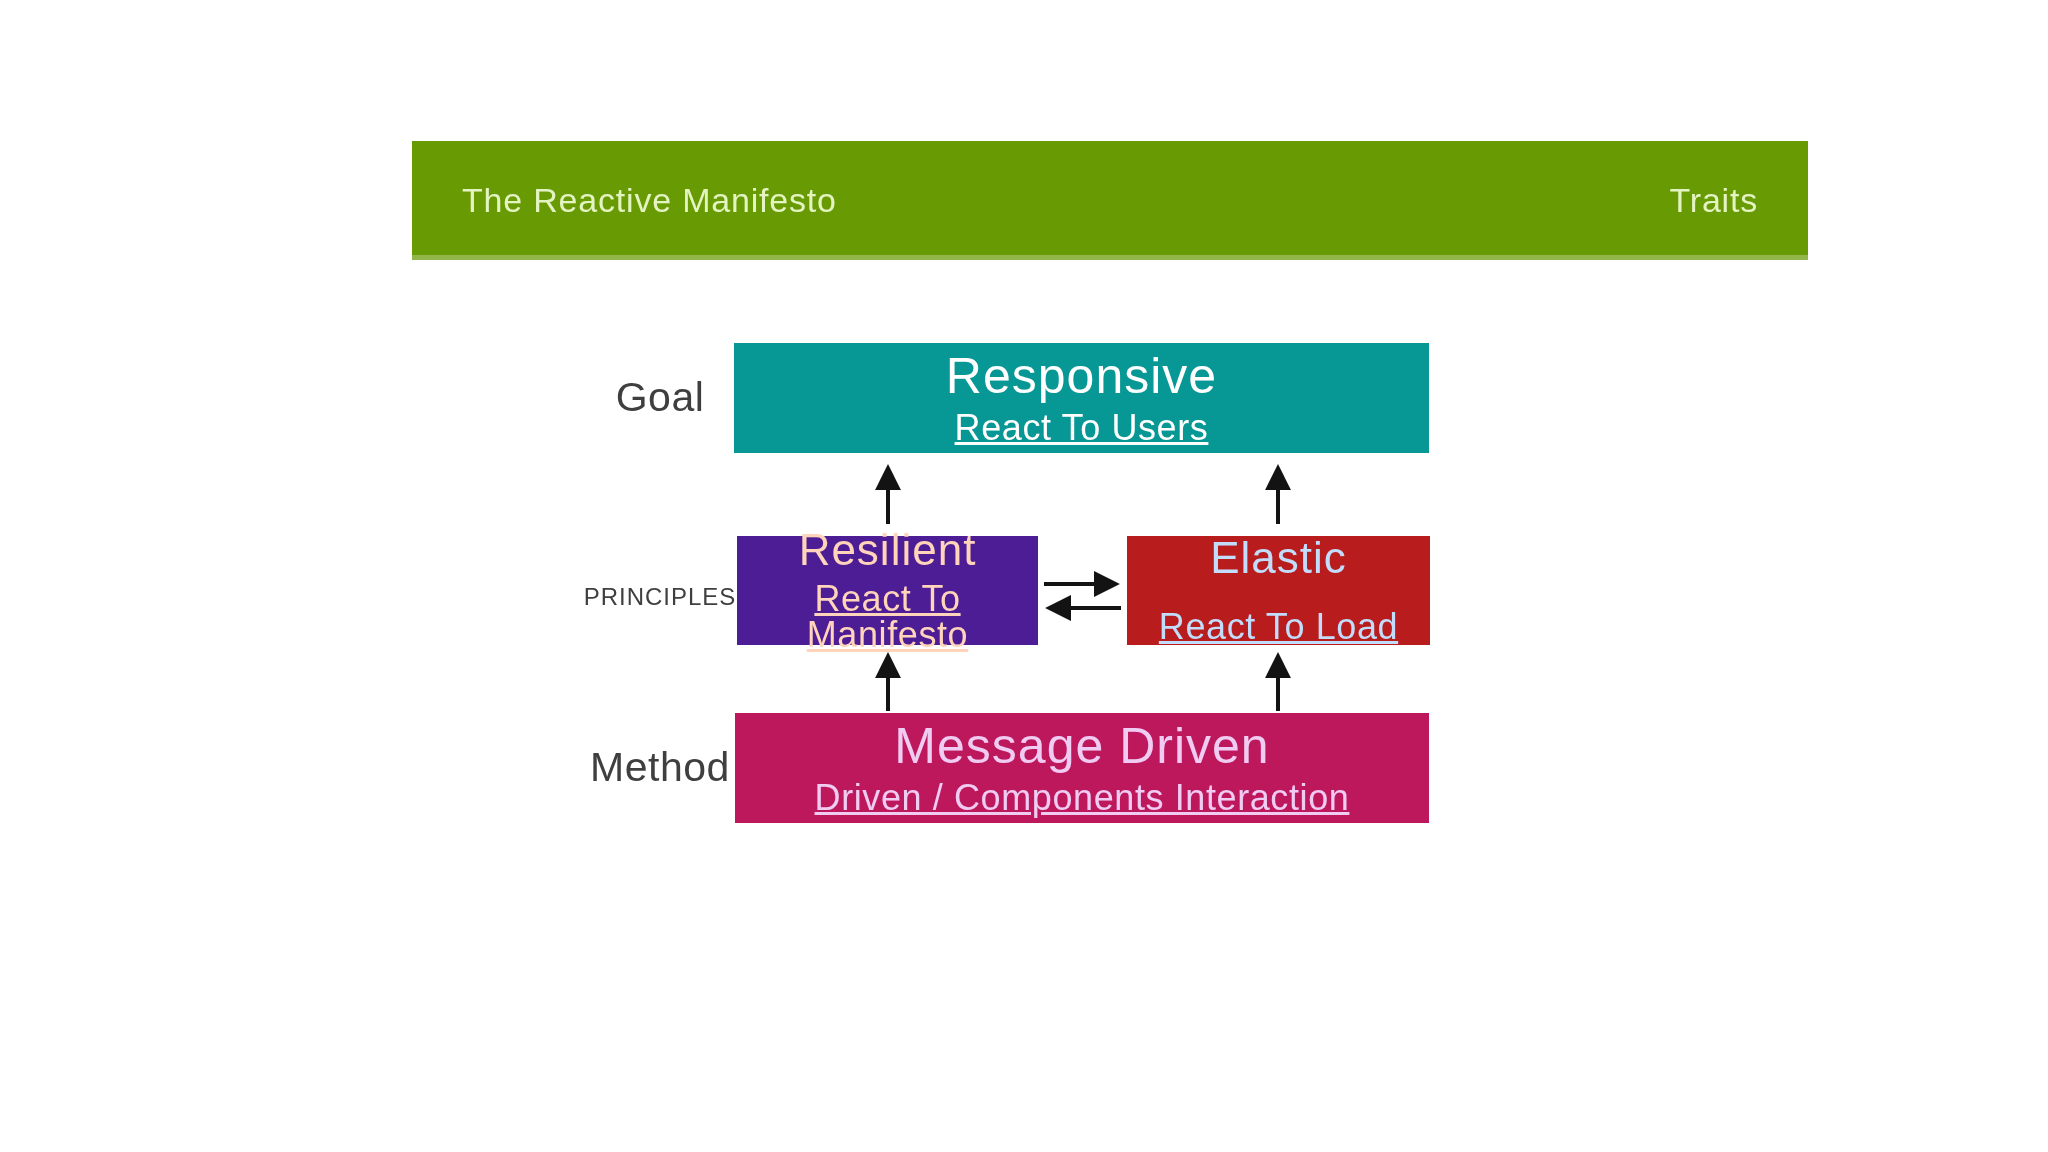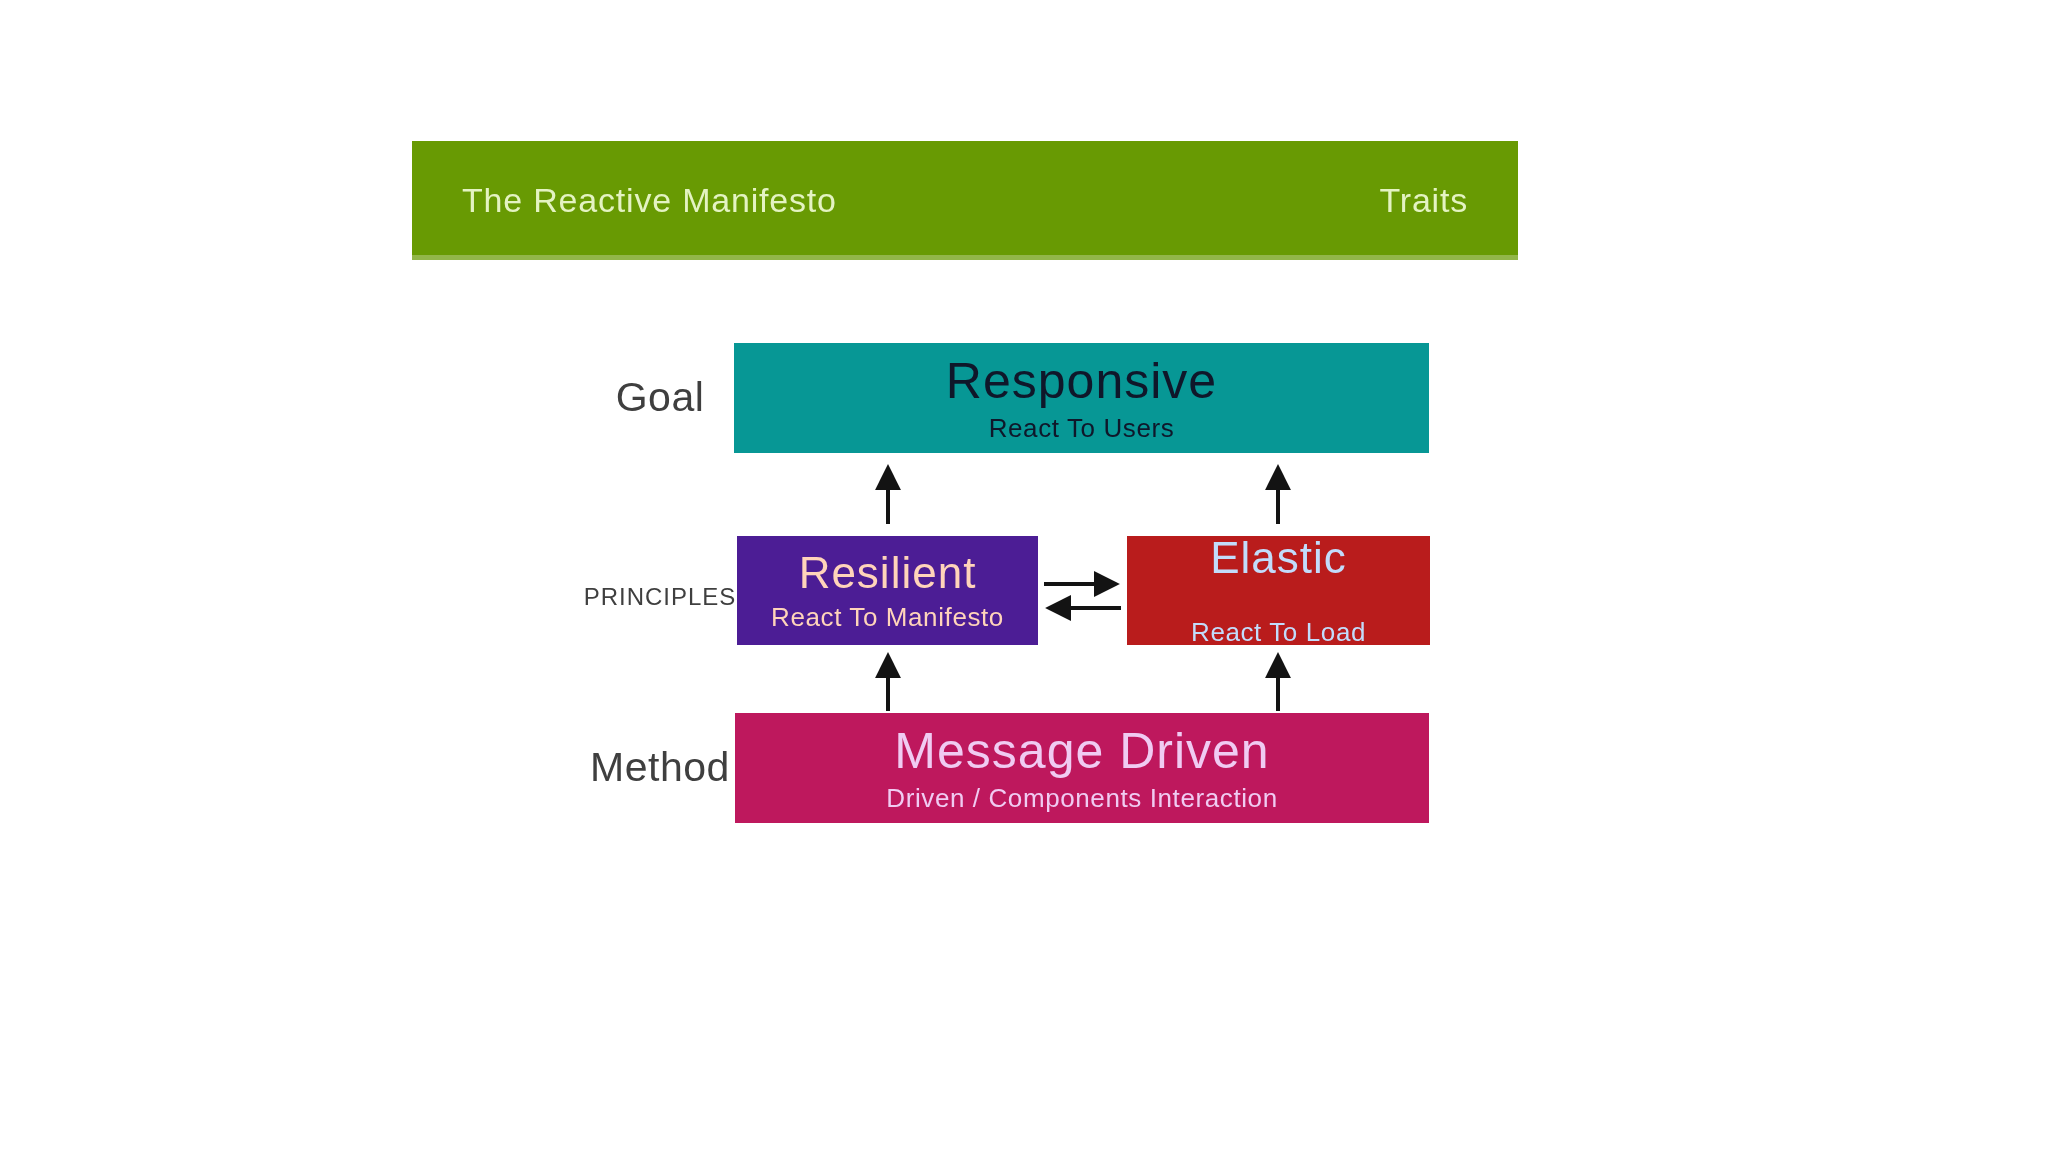--- a/index.html
+++ b/index.html
@@ -12,21 +12,21 @@
   .canvas {
     position: relative;
     width: 2048px; height: 1152px;
     background: #ffffff;
   }
 
   
   .header-bar {
     position: absolute;
     left: 412px; top: 141px;
-    width: 1106px; height: 119px;
+    width: 1396px; height: 119px;
     display: flex;
     align-items: center;
     justify-content: space-between;
     padding: 0 50px;
     box-sizing: border-box;
     font-size: 34px;
     letter-spacing: 0.8px;
   }
   .header-bar::after {
     content: "";
@@ -60,24 +60,25 @@
     box-sizing: border-box;
     text-align: center;
   }
   .dbox .dbox-title {
     font-size: 50px;
     font-weight: 400;
     letter-spacing: 1px;
     line-height: 1;
   }
   .dbox .dbox-subtitle {
-    font-size: 26px;
+    font-size: 36px;
     font-weight: 400;
     letter-spacing: 0.6px;
     line-height: 1;
+    text-decoration: underline;
   }
   .box-responsive { left: 734px;  top: 343px; width: 695px; height: 110px; }
   .box-resilient  { left: 737px;  top: 536px; width: 301px; height: 109px; }
   .box-elastic    { left: 1127px; top: 536px; width: 303px; height: 109px; }
   .box-message    { left: 735px;  top: 713px; width: 694px; height: 110px; }
   .box-resilient .dbox-title, .box-elastic .dbox-title { font-size: 44px; }
 
   
   .arrows-overlay {
     position: absolute;
@@ -102,21 +103,21 @@
     <span>The Reactive Manifesto</span>
     <span>Traits</span>
   </div>
 
   <div style="color: rgb(63, 63, 63);">
     <div class="row-label label-goal">Goal</div>
     <div class="row-label small label-principles">PRINCIPLES</div>
     <div class="row-label label-method">Method</div>
   </div>
 
-  <div class="dbox box-responsive" style="background-color: rgb(7, 151, 149); color: #0f172a;">
+  <div class="dbox box-responsive" style="background-color: rgb(7, 151, 149); color: #ffffff;">
     <div class="dbox-title">Responsive</div>
     <div class="dbox-subtitle">React To Users</div>
   </div>
 
   <div class="dbox box-resilient" style="background-color: #4c1d95; color: rgb(255, 212, 186);">
     <div class="dbox-title">Resilient</div>
     <div class="dbox-subtitle">React To Manifesto</div>
   </div>
 
   <div class="dbox box-elastic" style="background-color: #b91c1c; color: rgb(194, 220, 251); justify-content: space-between;">

